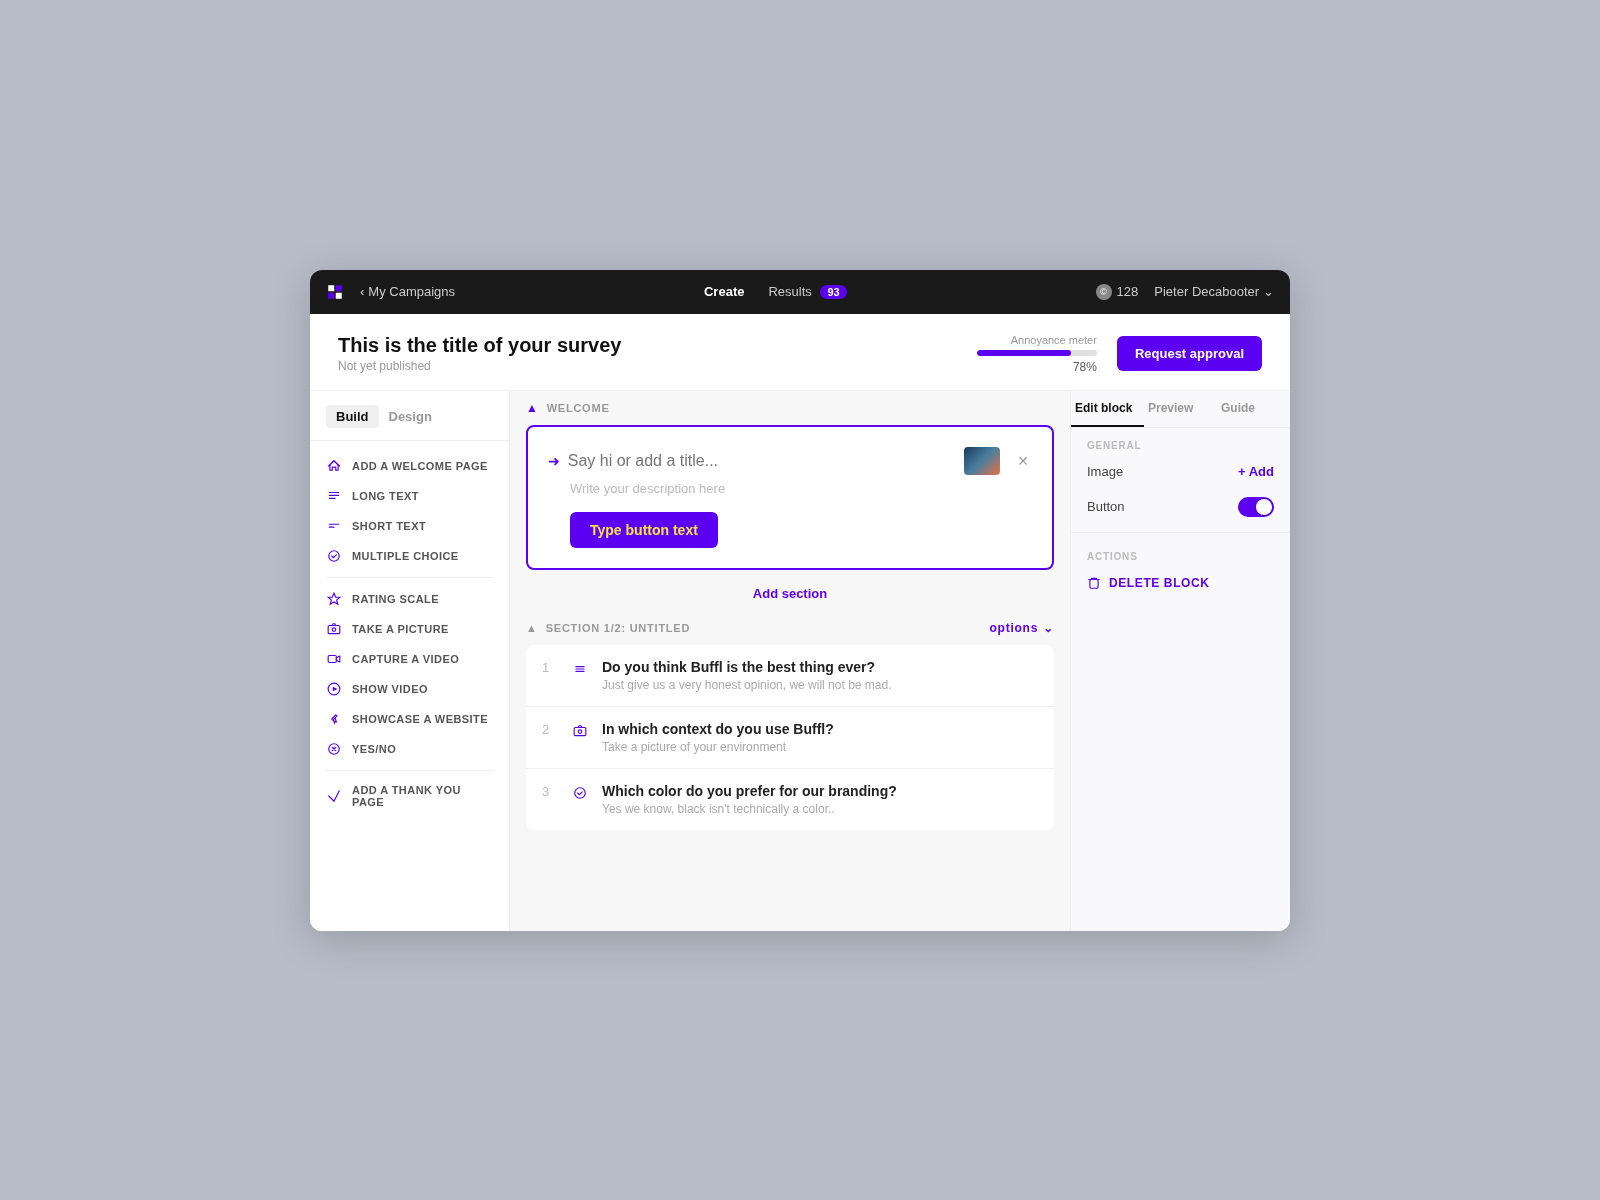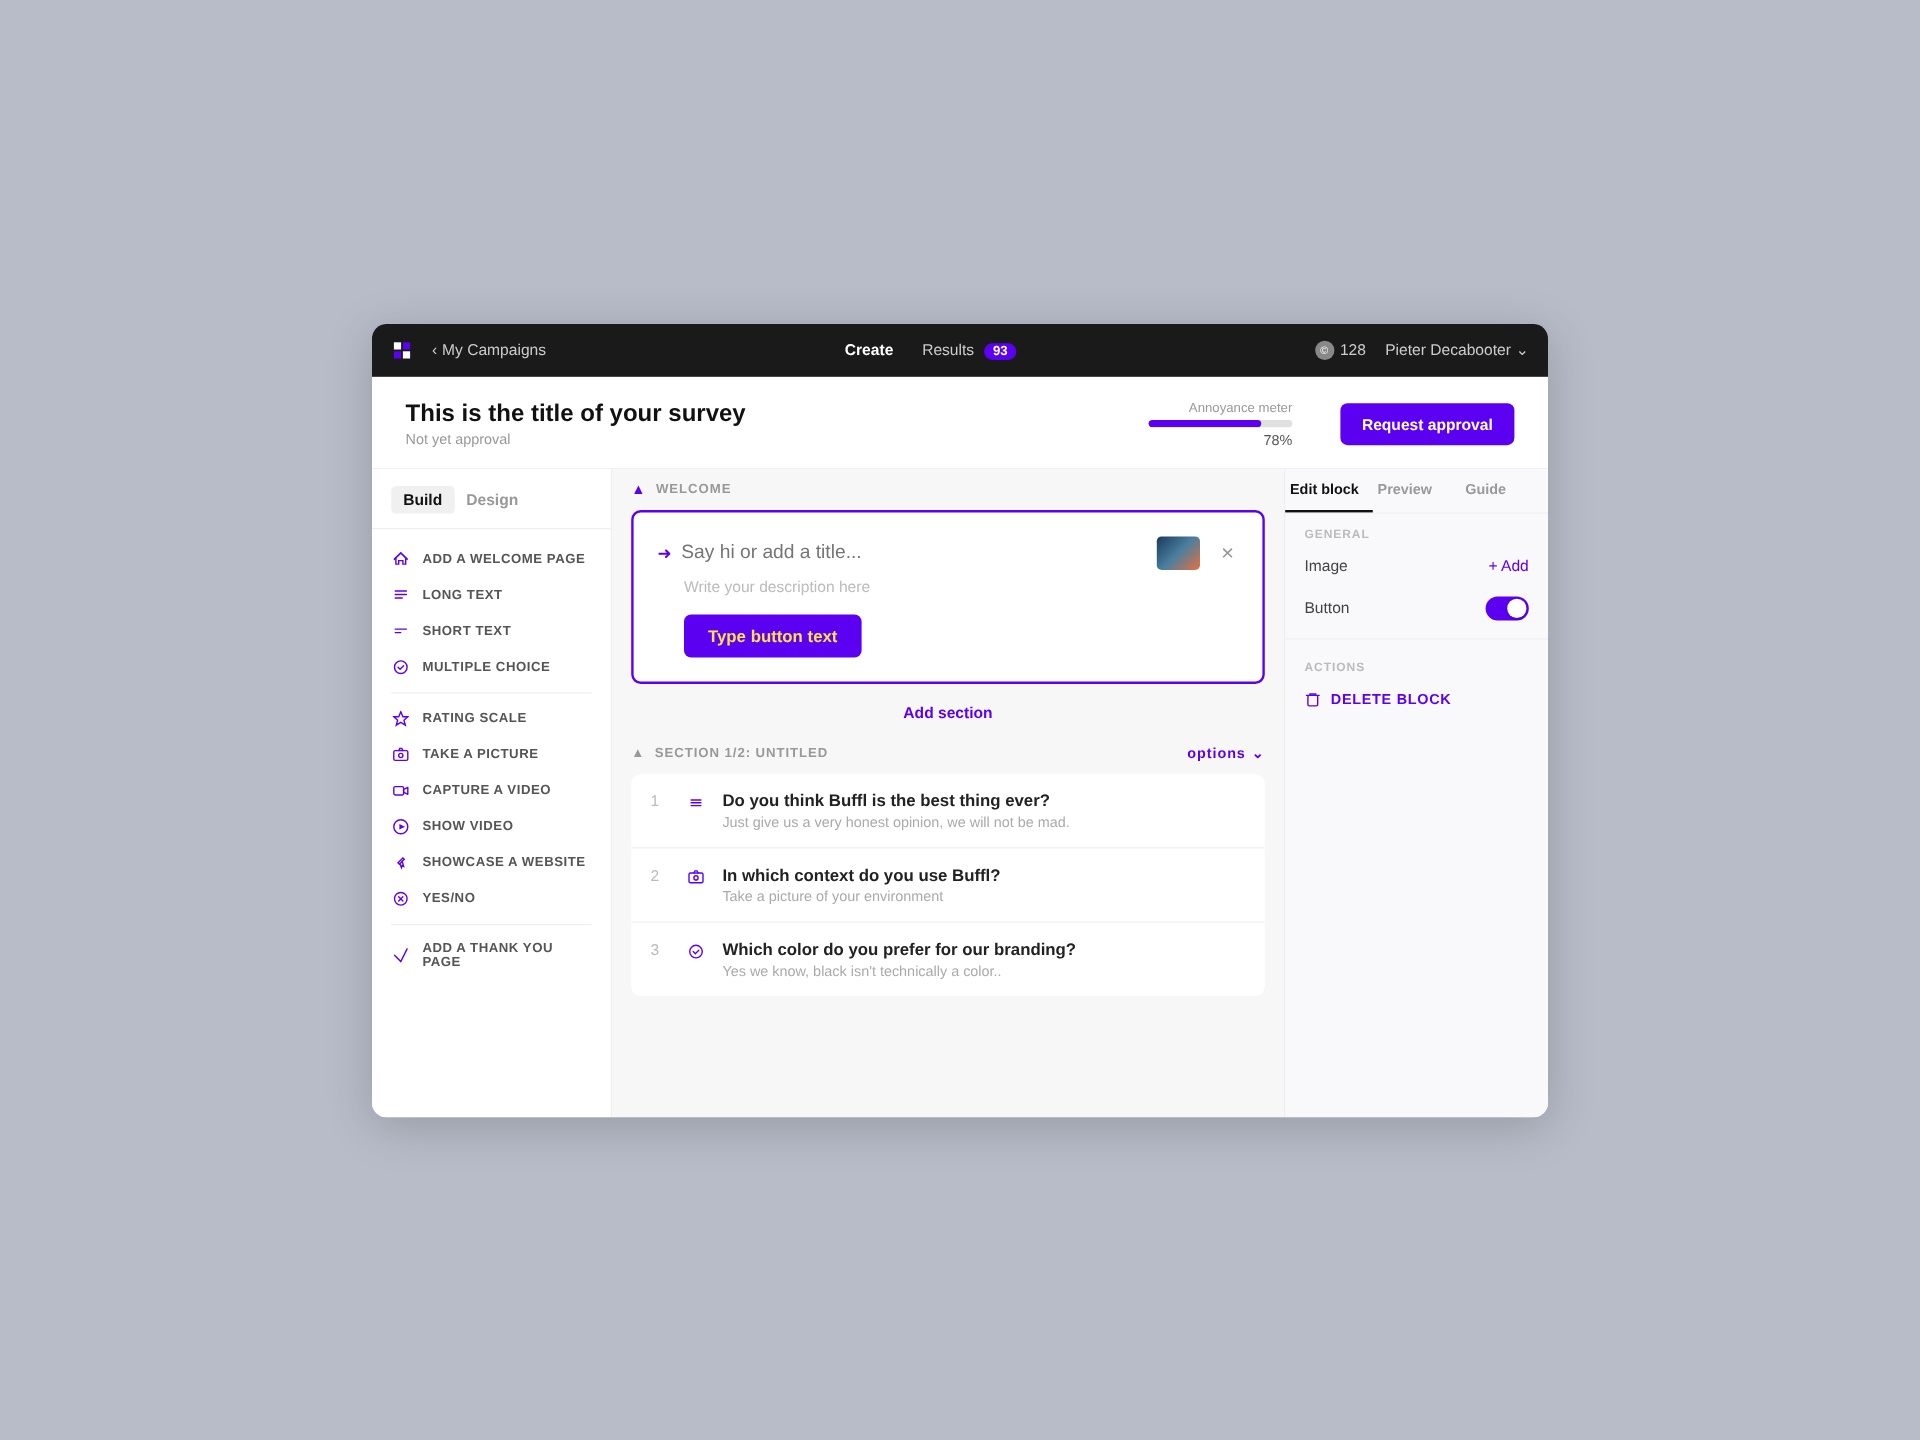--- a/index.html
+++ b/index.html
@@ -110,21 +110,21 @@
       color: #111;
     }
     .survey-status {
       font-size: 12px;
       color: #999;
       margin-top: 2px;
     }
     .survey-header-right {
       display: flex;
       align-items: center;
-      gap: 40px;
+      gap: 20px;
     }
     .annoyance-meter {
       display: flex;
       flex-direction: column;
       align-items: flex-end;
       gap: 4px;
     }
     .annoyance-label {
       font-size: 11px;
       color: #999;
@@ -441,21 +441,21 @@
       left: 2px;
       transition: left 0.2s;
       box-shadow: 0 1px 3px rgba(0,0,0,0.2);
     }
     .toggle-switch.on .toggle-knob {
       left: 18px;
     }
     .add-link {
       color: #5c00f2;
       font-size: 13px;
-      font-weight: 400;
+      font-weight: 700;
       cursor: pointer;
     }
     .right-panel-divider {
       height: 1px;
       background: #eee;
       margin: 6px 0;
     }
     .delete-block-row {
       display: flex;
       align-items: center;
@@ -509,21 +509,21 @@
       <div class="user-menu">
         <span>Pieter Decabooter</span>
         <span>⌄</span>
       </div>
     </div>
   </nav>
 
   <div class="survey-header">
     <div class="survey-title-block">
       <h1>This is the title of your survey</h1>
-      <div class="survey-status">Not yet approval</div>
+      <div class="survey-status">Not yet published</div>
     </div>
     <div class="survey-header-right">
       <div class="annoyance-meter">
         <span class="annoyance-label">Annoyance meter</span>
         <div class="annoyance-bar-bg">
           <div class="annoyance-bar-fill"></div>
         </div>
         <span class="annoyance-percent">78%</span>
       </div>
       <button class="request-approval-btn">Request approval</button>

